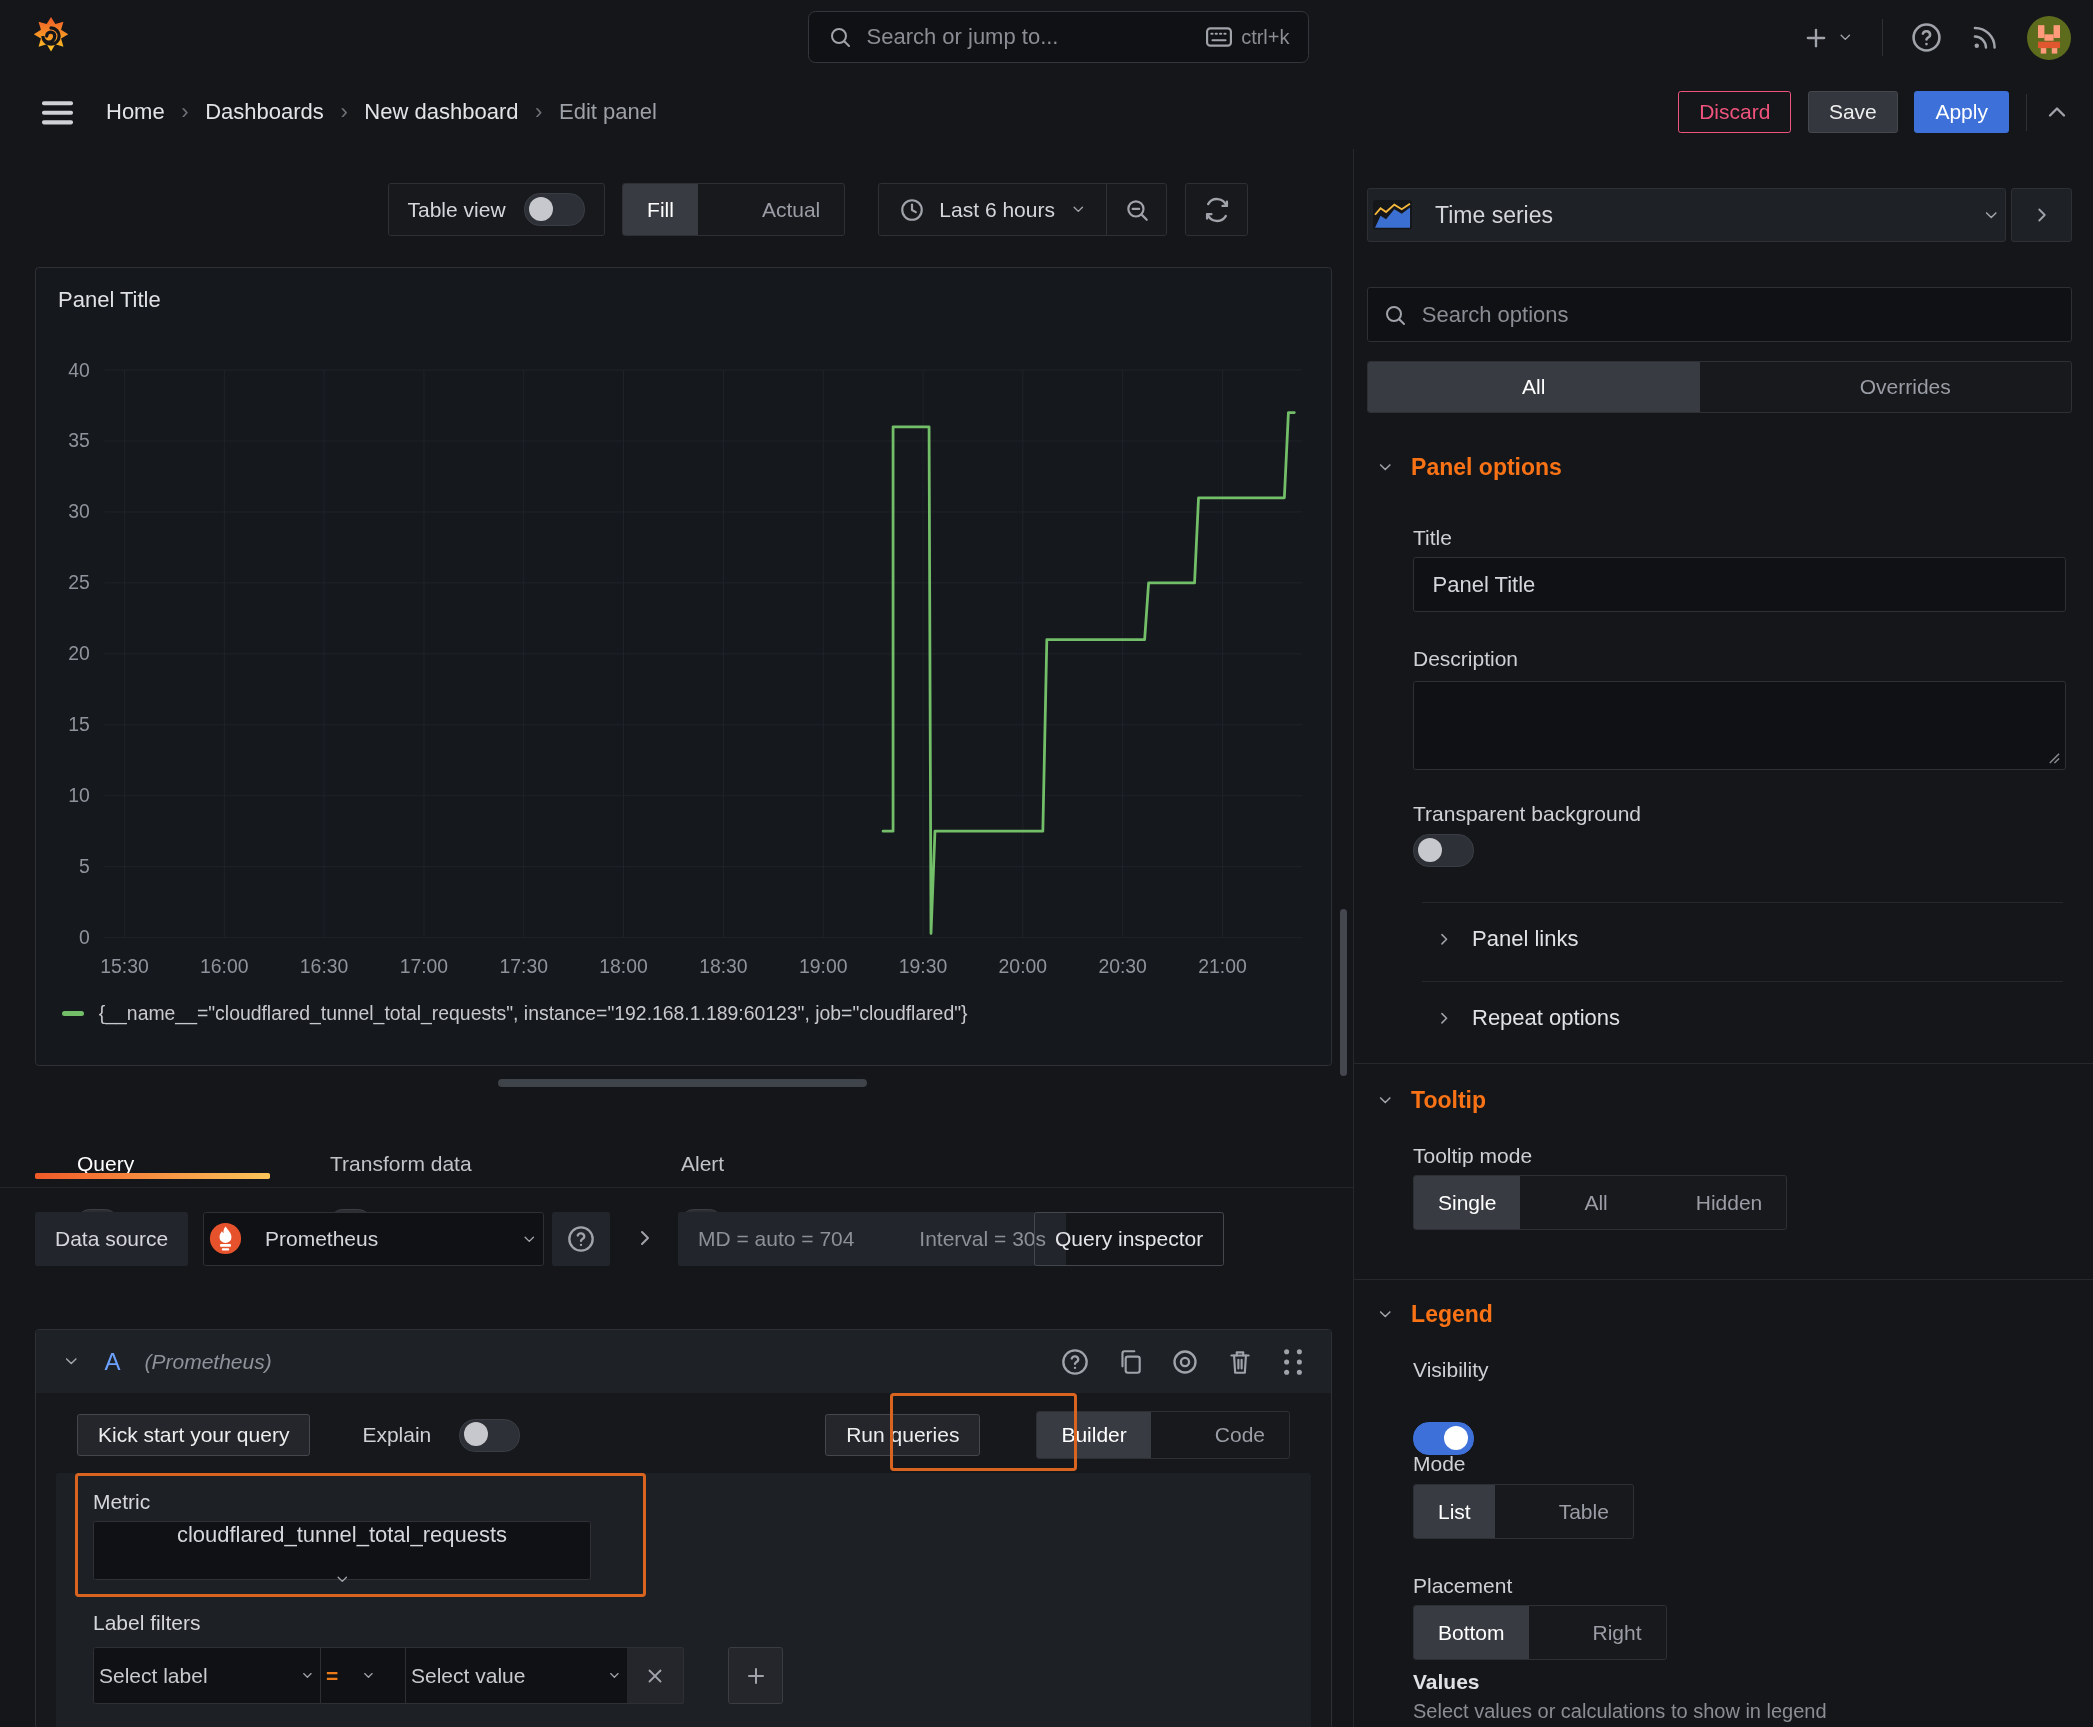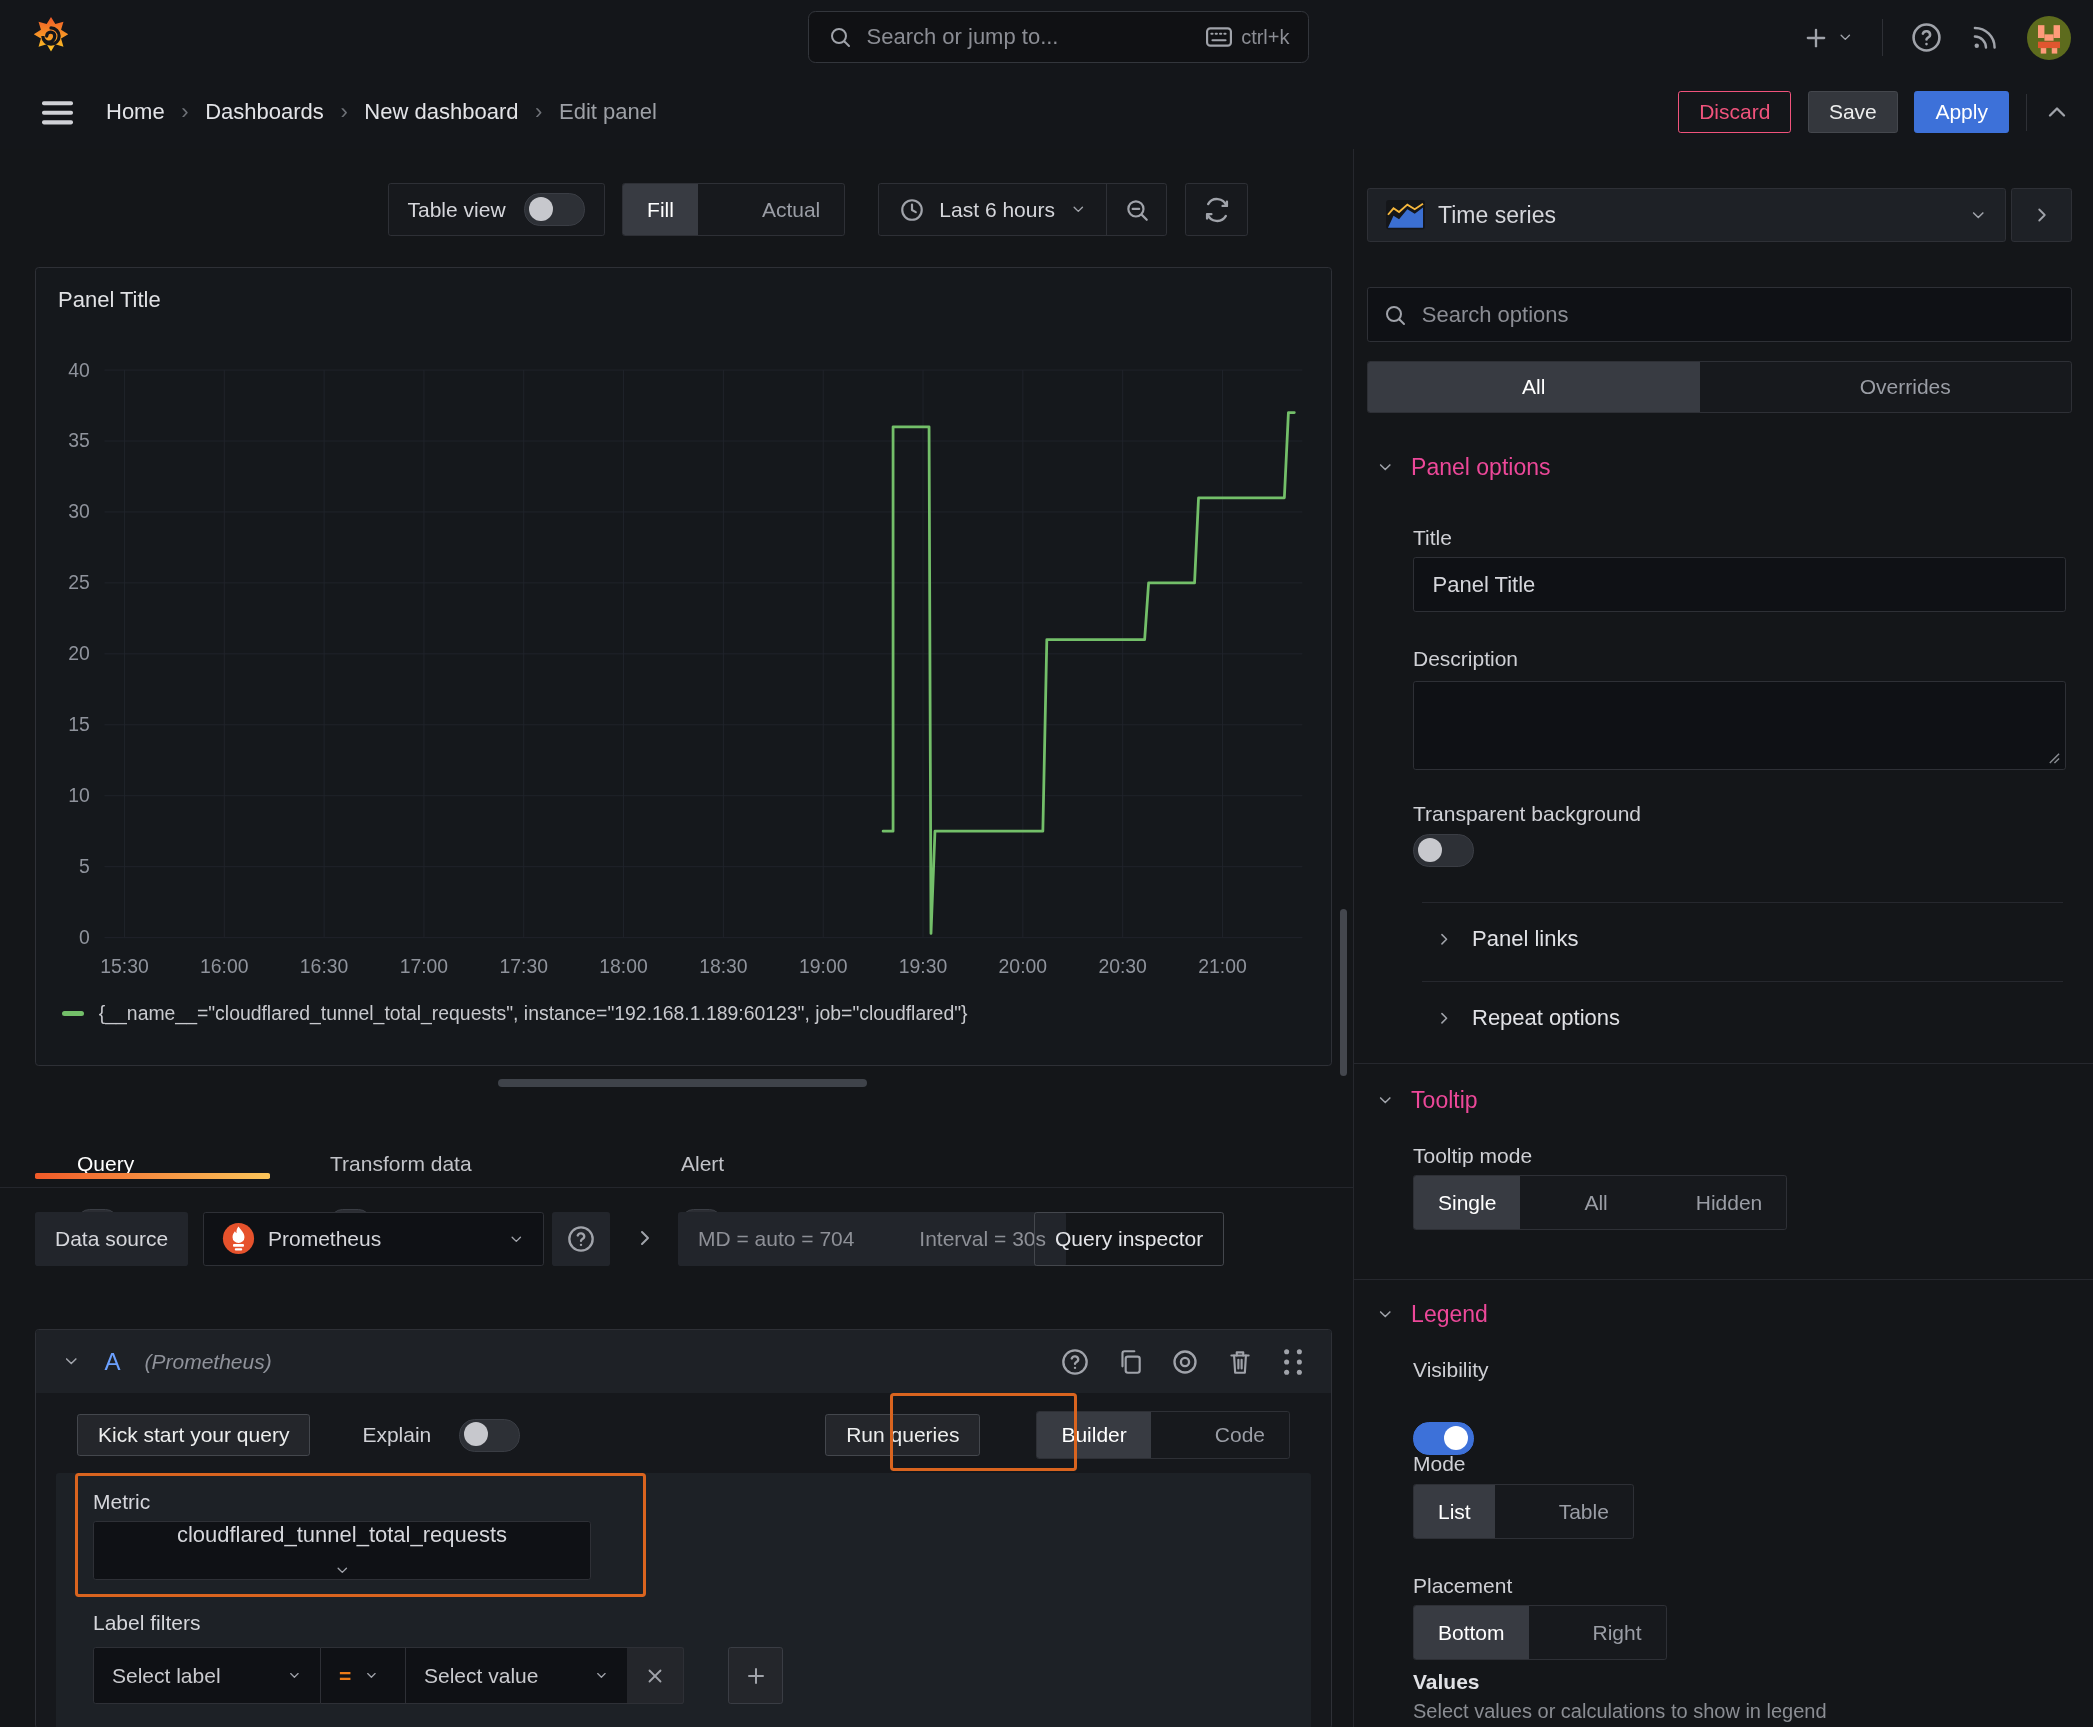--- a/index.html
+++ b/index.html
@@ -61,21 +61,21 @@
   .badge{min-width:41px;height:31px;border-radius:15.7px;background:#2b2d33;border:0.9px solid #3a3d44;color:#c9cace;
          display:inline-flex;align-items:center;justify-content:center;font-size:19.4px;padding:0 9.2px;box-sizing:border-box;}
   .tab-underline{position:absolute;left:0;top:54px;width:235px;height:5.5px;border-radius:1.8px;
                  background:linear-gradient(90deg,#f05a28,#fbc55a);}
   .main-divider{position:absolute;left:0;top:1038px;width:1353px;height:0.9px;background:#24262c;}
 
   
   .dsrow{position:absolute;left:35px;top:1060px;width:1297px;height:59px;}
   .chip{display:inline-flex;align-items:center;background:#22252b;border-radius:2.8px;height:54px;padding:3px 20px;box-sizing:border-box;gap:24px;}
   .select{display:inline-flex;align-items:center;background:#0f1115;border:0.9px solid #2e3036;border-radius:2.8px;height:54px;
-          padding:0 18px;box-sizing:border-box;gap:13px;cursor:pointer;}
+          padding:0 5px;box-sizing:border-box;gap:23px;cursor:pointer;}
   .dim{color:#8e9097;}
 
   
   .qcard{position:absolute;left:35px;top:1180px;width:1297px;height:400px;border:0.9px solid #2e3036;border-radius:3.7px;
          box-sizing:border-box;background:#16181c;overflow:hidden;}
   .qhead{position:absolute;left:0;top:0;width:100%;height:63px;background:#1e2126;display:flex;align-items:center;
          padding:0 26px;box-sizing:border-box;gap:24px;}
   .refid{color:#6ca1ff;font-size:24px;font-weight:500;}
   .dshint{color:#8f929a;font-style:italic;}
   .qhead-icons{margin-left:auto;display:flex;align-items:center;gap:28px;}
@@ -85,21 +85,21 @@
   .fieldlabel{font-size:21px;color:#d5d6db;}
   .caret{flex:none;}
 
   
   .sidebar{position:absolute;left:1353px;top:149px;width:740px;height:1579px;background:#141619;border-left:0.9px solid #26282e;box-sizing:border-box;}
   .sb-input{position:absolute;display:flex;align-items:center;gap:13px;background:#0f1115;border:0.9px solid #2e3036;border-radius:2.8px;
             padding:0 14.8px;box-sizing:border-box;}
   .sb-input input, .searchbox input{background:transparent;border:none;outline:none;color:#d5d6db;font-family:"Liberation Sans",sans-serif;
             font-size:22px;flex:1;min-width:0;}
   .sb-input input::placeholder, .searchbox input::placeholder{color:#8b8d94;}
-  .section-head{position:absolute;display:flex;align-items:center;gap:16.6px;font-size:23px;color:#ec4899;font-weight:400;cursor:pointer;}
+  .section-head{position:absolute;display:flex;align-items:center;gap:16.6px;font-size:23px;color:#f97316;font-weight:700;cursor:pointer;}
   .sublabel{position:absolute;font-size:21px;color:#cfd0d5;}
   .helper{position:absolute;font-size:20px;color:#8a8d93;}
   .hr{position:absolute;height:0.9px;background:#26282e;}
   .collapse-row{position:absolute;display:flex;align-items:center;gap:18.5px;font-size:22px;color:#e0e1e5;cursor:pointer;}
   .textinput{position:absolute;background:#0f1115;border:0.9px solid #2e3036;border-radius:2.8px;box-sizing:border-box;
              display:flex;align-items:center;padding:0 16.6px;}
   .scrollbar{position:absolute;width:7.4px;border-radius:3.7px;background:#44474e;}
 </style>
 </head>
 <body>

